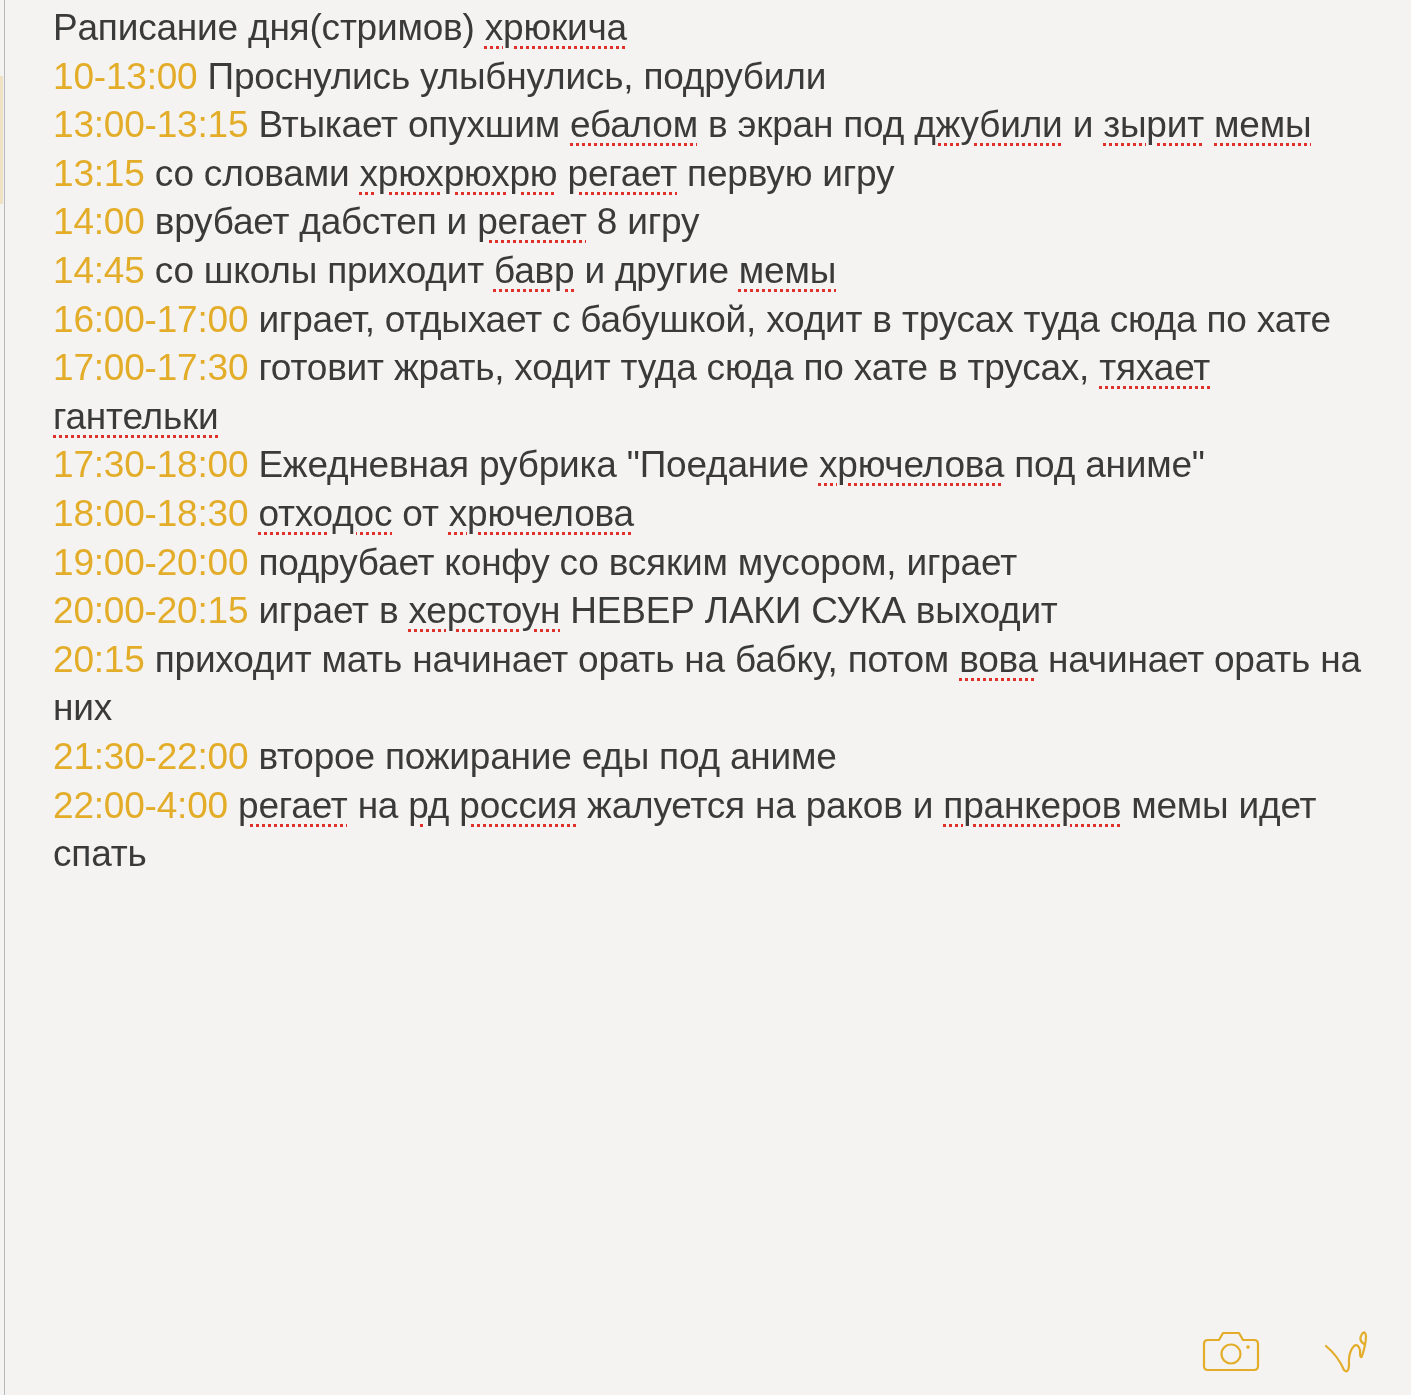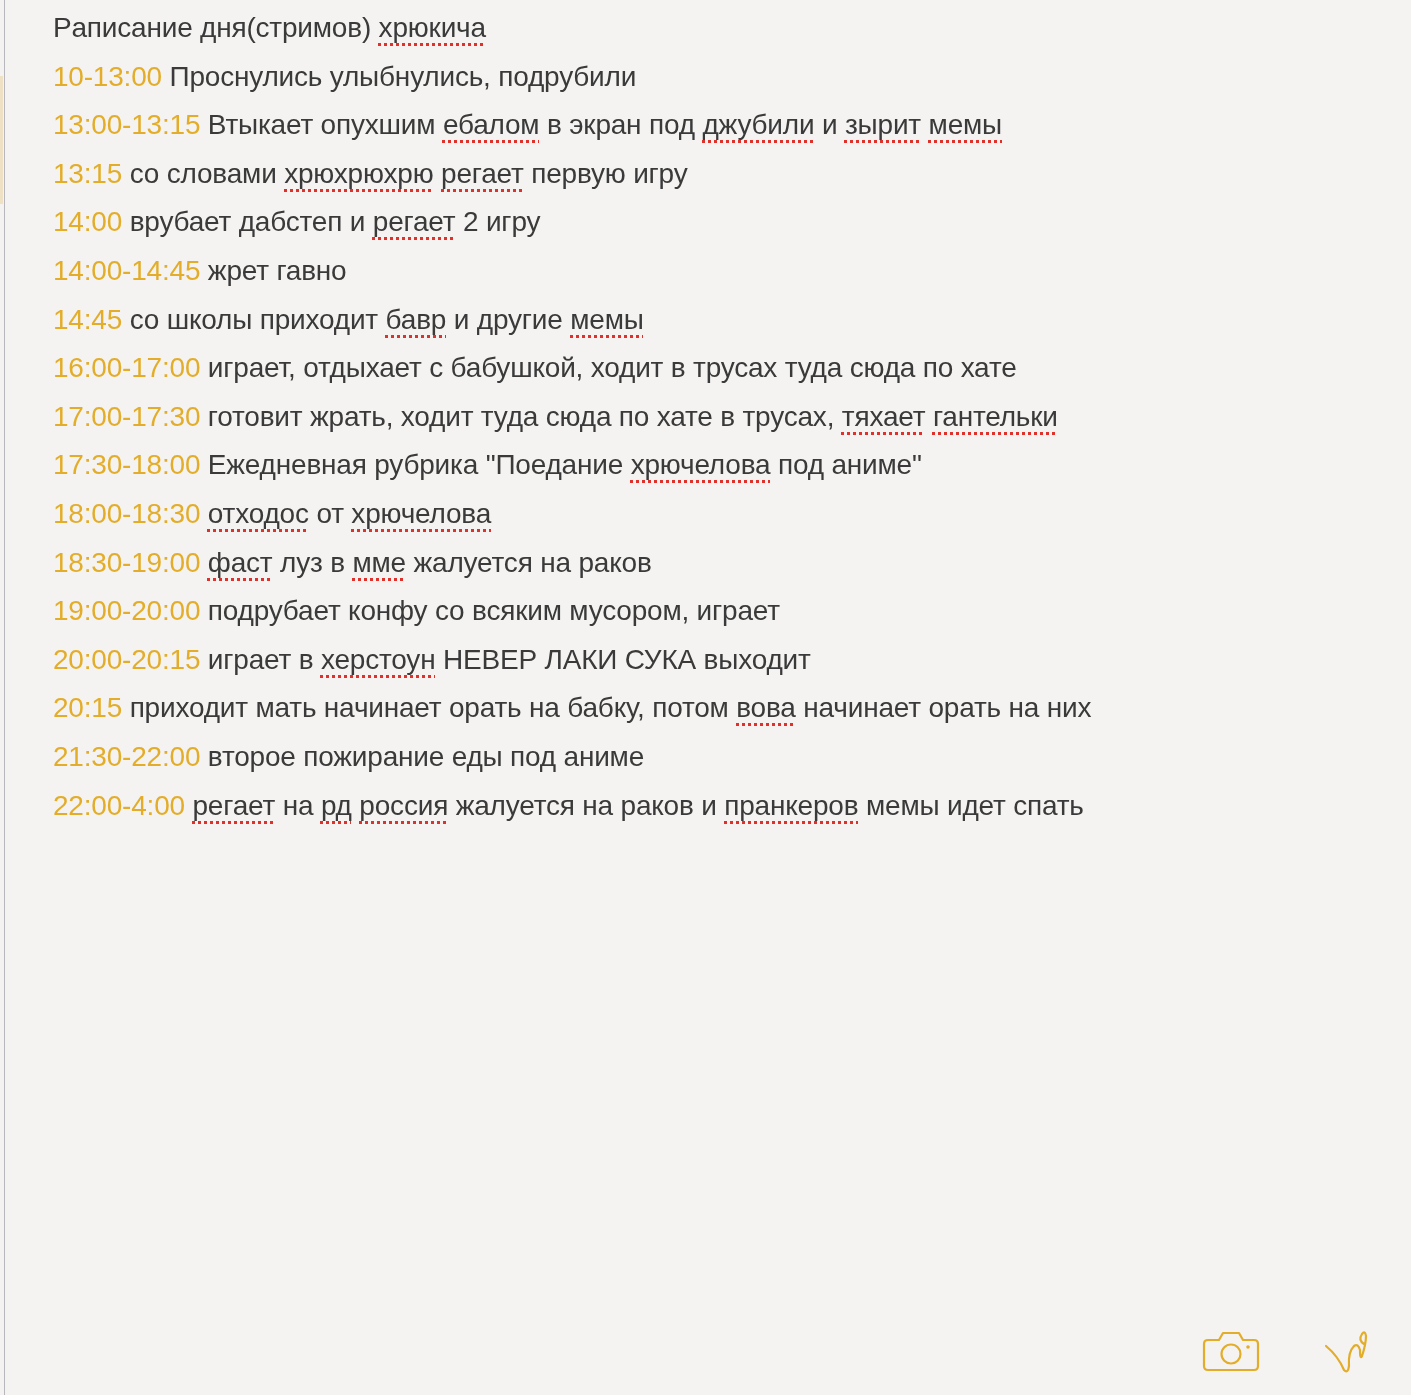--- a/index.html
+++ b/index.html
@@ -13,21 +13,21 @@
     position: absolute; left: 0; top: 0; bottom: 0; width: 4px;
     border-right: 1px solid #b8b8bc;
     background: #f4f3f1;
   }
   .left-accent {
     position: absolute; left: 0; top: 76px; width: 3px; height: 128px;
     background: #efe2c4;
   }
   .note {
     position: absolute; left: 53px; top: 4px; right: 50px;
-    font-size: 28px; line-height: 48.6px; color: #3a3a3a;
+    font-size: 37px; line-height: 48.6px; color: #3a3a3a;
     letter-spacing: -0.2px;
   }
   .line { white-space: normal; }
   .time {
     color: #e3ad2a;
     text-decoration-color: #e3ad2a;
     text-decoration-thickness: 3px;
     text-underline-offset: 5px;
     cursor: pointer;
   }
@@ -49,28 +49,26 @@
 
 <div class="left-edge"></div>
 <div class="left-accent"></div>
 
 <div class="note">
   <div class="line"><span>Рaписание дня(стримов) </span><span class="typo">хрюкича</span></div>
   <div id="entries">
       <div class="line"><span class="time">10-13:00</span><span> Проснулись улыбнулись, подрубили</span></div>
       <div class="line"><span class="time">13:00-13:15</span><span> Втыкает опухшим </span><span class="typo">ебалом</span><span> в экран под </span><span class="typo">джубили</span><span> и </span><span class="typo">зырит</span><span> </span><span class="typo">мемы</span></div>
       <div class="line"><span class="time">13:15</span><span> со словами </span><span class="typo">хрюхрюхрю</span><span> </span><span class="typo">регает</span><span> первую игру</span></div>
-      <div class="line"><span class="time">14:00</span><span> врубает дабстеп и </span><span class="typo">регает</span><span> 2 игру</span></div>
-      <div class="line"><span class="time">14:00-14:45</span><span> жрет гавно</span></div>
+      <div class="line"><span class="time">14:00</span><span> врубает дабстеп и </span><span class="typo">регает</span><span> 8 игру</span></div>
       <div class="line"><span class="time">14:45</span><span> со школы приходит </span><span class="typo">бавр</span><span> и другие </span><span class="typo">мемы</span></div>
       <div class="line"><span class="time">16:00-17:00</span><span> играет, отдыхает с бабушкой, ходит в трусах туда сюда по хате</span></div>
       <div class="line"><span class="time">17:00-17:30</span><span> готовит жрать, ходит туда сюда по хате в трусах, </span><span class="typo">тяхает</span><span> </span><span class="typo">гантельки</span></div>
       <div class="line"><span class="time">17:30-18:00</span><span> Ежедневная рубрика "Поедание </span><span class="typo">хрючелова</span><span> под аниме"</span></div>
       <div class="line"><span class="time">18:00-18:30</span><span> </span><span class="typo">отходос</span><span> от </span><span class="typo">хрючелова</span></div>
-      <div class="line"><span class="time">18:30-19:00</span><span> </span><span class="typo">фаст</span><span> луз в </span><span class="typo">мме</span><span> жалуется на раков</span></div>
       <div class="line"><span class="time">19:00-20:00</span><span> подрубает конфу со всяким мусором, играет</span></div>
       <div class="line"><span class="time">20:00-20:15</span><span> играет в </span><span class="typo">херстоун</span><span> НЕВЕР ЛАКИ СУКА выходит</span></div>
       <div class="line"><span class="time">20:15</span><span> приходит мать начинает орать на бабку, потом </span><span class="typo">вова</span><span> начинает орать на них</span></div>
       <div class="line"><span class="time">21:30-22:00</span><span> второе пожирание еды под аниме</span></div>
       <div class="line"><span class="time">22:00-4:00</span><span> </span><span class="typo">регает</span><span> на </span><span class="typo">рд</span><span> </span><span class="typo">россия</span><span> жалуется на раков и </span><span class="typo">пранкеров</span><span> мемы идет спать</span></div>
     </div>
 </div>
 
 <div class="toolbar-btn camera-btn">
   <svg width="58" height="44" viewBox="0 0 58 44">

